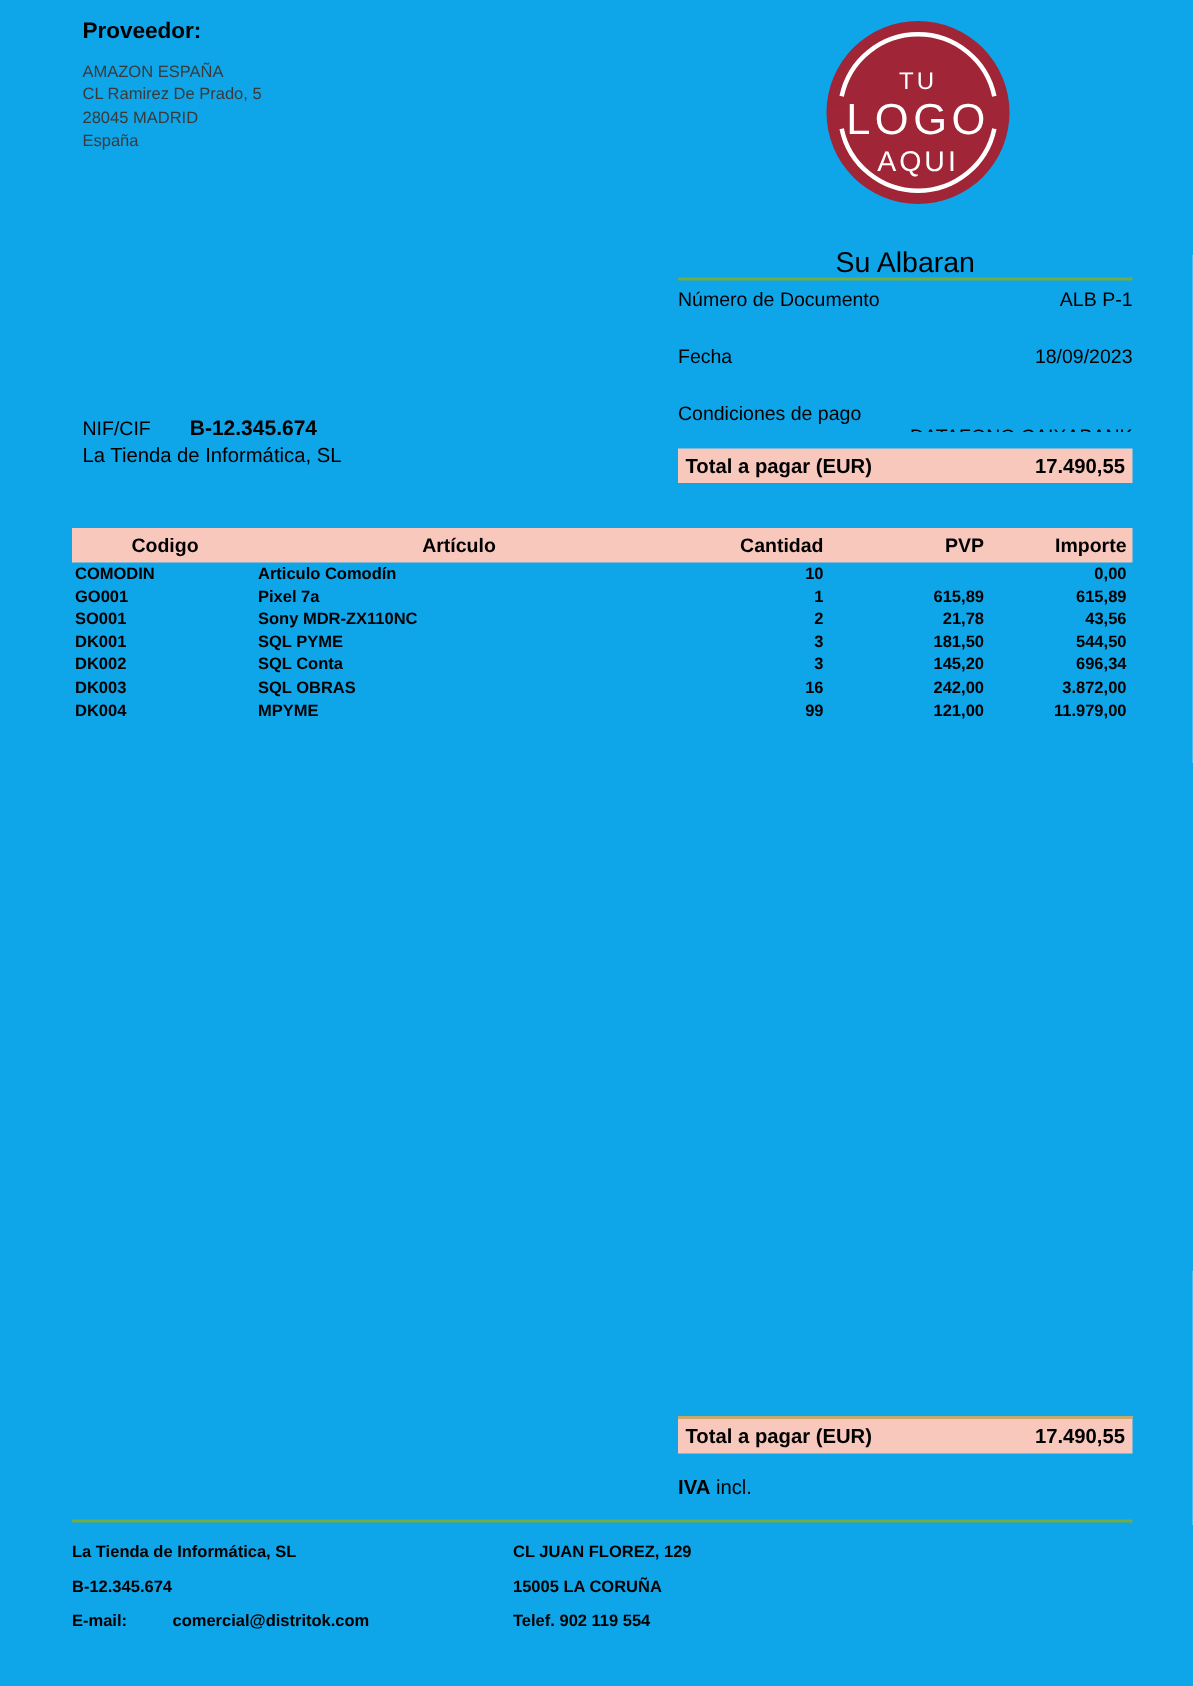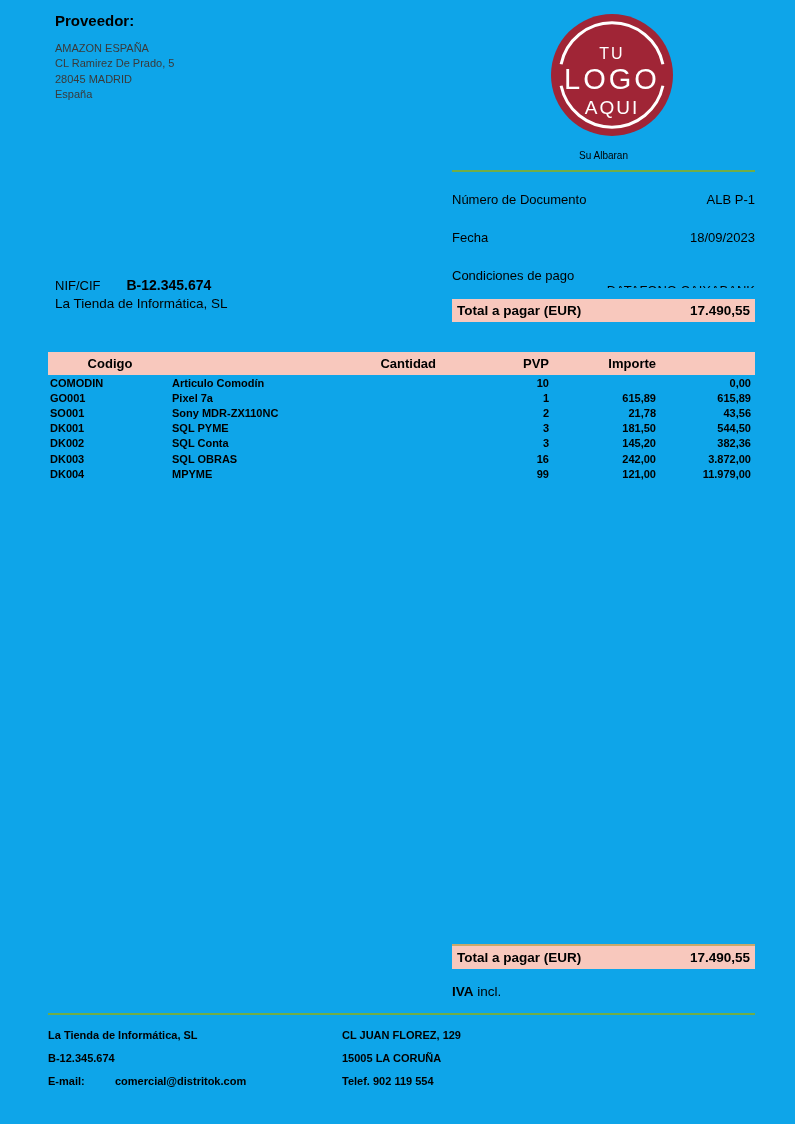--- a/index.html
+++ b/index.html
@@ -12,22 +12,23 @@
   
   .supplier-label { position: absolute; left: 55px; top: 12px; font-size: 15px; font-weight: bold; }
   .supplier-block { position: absolute; left: 55px; top: 41px; font-size: 11px; line-height: 15.3px; color: #3a3a3a; }
 
   
   .logo { position: absolute; left: 550px; top: 13px; width: 124px; height: 124px; }
 
   
   .doc-panel { position: absolute; left: 452px; top: 145px; width: 303px; }
   .panel-title {
-    height: 27px; text-align: center; font-size: 10px; padding-top: 5px;
+    height: 27px; text-align: center; font-size: 19px; padding-top: 5px;
     border-bottom: 2px solid #70AD47;
+    margin-top: 15px;
   }
   .panel-row { position: absolute; left: 0; width: 303px; height: 20px; display: flex; justify-content: space-between; font-size: 13px; }
   .panel-row .pr-value { flex: 1; text-align: right; white-space: nowrap; overflow: hidden; margin-left: 8px; }
   .row-1 { top: 47px; gap: 27px; }
   .row-2 { top: 85px; }
   .row-3 { top: 123px; flex-direction: column; }
   .panel-total {
     position: absolute; left: 0; top: 154px; width: 303px; height: 23px;
     background: #F8C8BD; display: flex; justify-content: space-between;
     align-items: center; font-size: 13.5px; font-weight: bold; padding: 0 5px;
@@ -114,20 +115,21 @@
   <div class="customer">
     <div class="nif-row">
       <span>NIF/CIF</span><span class="nif-value">B-12.345.674</span>
     </div>
     <div class="customer-name">La Tienda de Informática, SL</div>
   </div>
 
   <div class="items">
     <div class="tgrid thead">
       <div class="th-c1">Codigo</div>
+      <div class="th-c2">Artículo</div>
       <div class="th-c3">Cantidad</div>
       <div class="th-c4">PVP</div>
       <div class="th-c5">Importe</div>
     </div>
 
     <div class="tgrid trow">
       <div class="td-c1">COMODIN</div>
       <div class="td-c2">Articulo Comodín</div>
       <div class="td-c3">10</div>
       <div class="td-c4"></div>
@@ -152,21 +154,21 @@
       <div class="td-c2">SQL PYME</div>
       <div class="td-c3">3</div>
       <div class="td-c4">181,50</div>
       <div class="td-c5">544,50</div>
     </div>
     <div class="tgrid trow">
       <div class="td-c1">DK002</div>
       <div class="td-c2">SQL Conta</div>
       <div class="td-c3">3</div>
       <div class="td-c4">145,20</div>
-      <div class="td-c5">382,36</div>
+      <div class="td-c5">696,34</div>
     </div>
     <div class="tgrid trow">
       <div class="td-c1">DK003</div>
       <div class="td-c2">SQL OBRAS</div>
       <div class="td-c3">16</div>
       <div class="td-c4">242,00</div>
       <div class="td-c5">3.872,00</div>
     </div>
     <div class="tgrid trow">
       <div class="td-c1">DK004</div>

